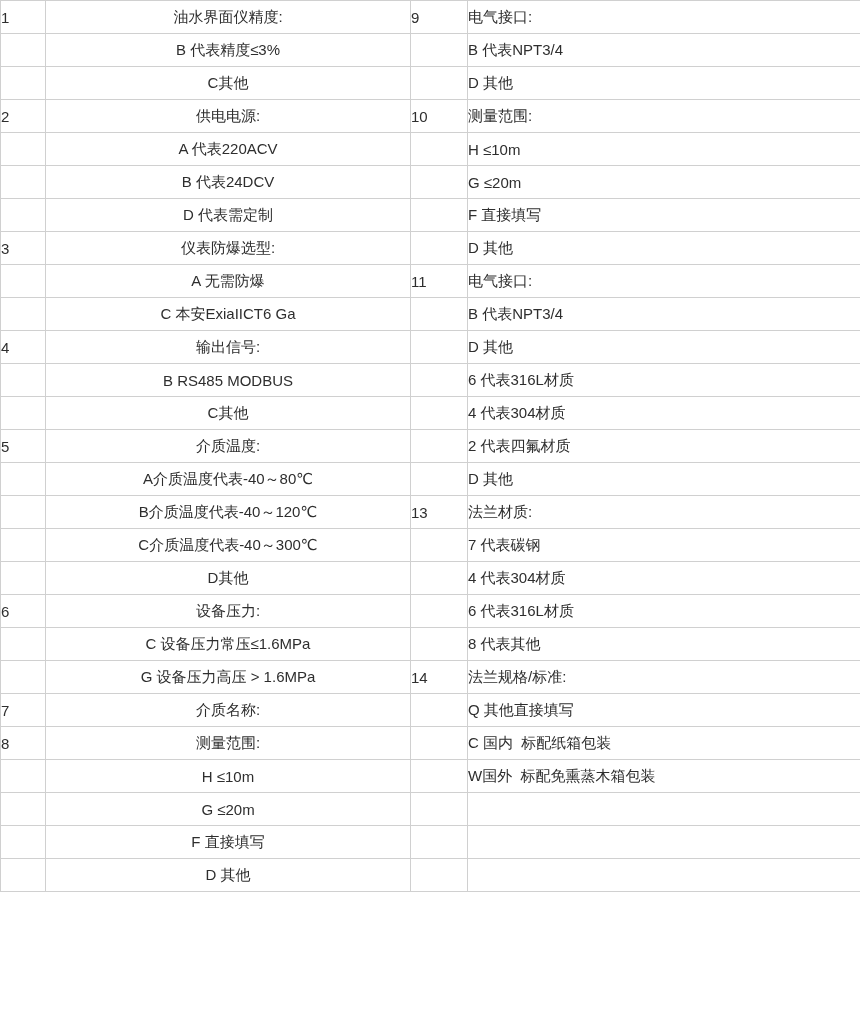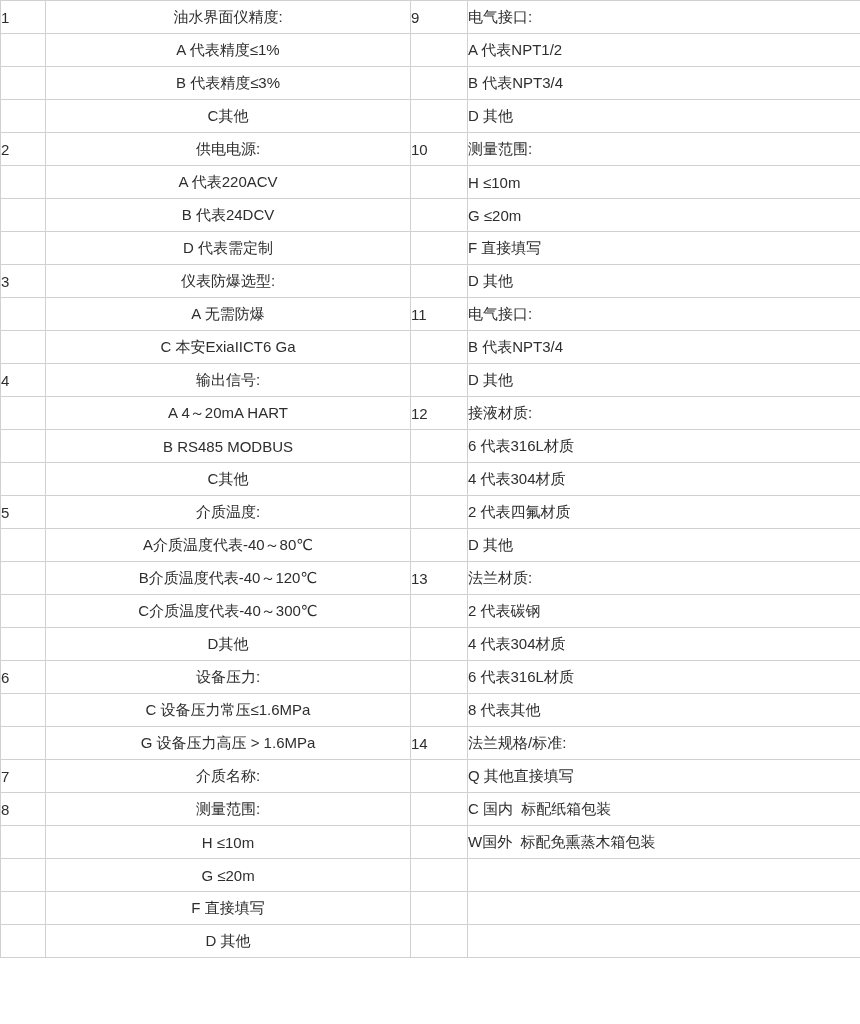--- a/index.html
+++ b/index.html
@@ -46,26 +46,20 @@
   </colgroup>
   <tbody id="table-body">
       <tr>
         <td class="num-left">1</td>
         <td class="txt-left">油水界面仪精度:</td>
         <td class="num-right">9</td>
         <td class="txt-right">电气接口:</td>
       </tr>
       <tr>
         <td class="num-left"></td>
-        <td class="txt-left">A 代表精度≤1%</td>
-        <td class="num-right"></td>
-        <td class="txt-right">A 代表NPT1/2</td>
-      </tr>
-      <tr>
-        <td class="num-left"></td>
         <td class="txt-left">B 代表精度≤3%</td>
         <td class="num-right"></td>
         <td class="txt-right">B 代表NPT3/4</td>
       </tr>
       <tr>
         <td class="num-left"></td>
         <td class="txt-left">C其他</td>
         <td class="num-right"></td>
         <td class="txt-right">D 其他</td>
       </tr>
@@ -112,26 +106,20 @@
         <td class="txt-right">B 代表NPT3/4</td>
       </tr>
       <tr>
         <td class="num-left">4</td>
         <td class="txt-left">输出信号:</td>
         <td class="num-right"></td>
         <td class="txt-right">D 其他</td>
       </tr>
       <tr>
         <td class="num-left"></td>
-        <td class="txt-left">A 4～20mA HART</td>
-        <td class="num-right">12</td>
-        <td class="txt-right">接液材质:</td>
-      </tr>
-      <tr>
-        <td class="num-left"></td>
         <td class="txt-left">B RS485 MODBUS</td>
         <td class="num-right"></td>
         <td class="txt-right">6 代表316L材质</td>
       </tr>
       <tr>
         <td class="num-left"></td>
         <td class="txt-left">C其他</td>
         <td class="num-right"></td>
         <td class="txt-right">4 代表304材质</td>
       </tr>
@@ -150,21 +138,21 @@
       <tr>
         <td class="num-left"></td>
         <td class="txt-left">B介质温度代表-40～120℃</td>
         <td class="num-right">13</td>
         <td class="txt-right">法兰材质:</td>
       </tr>
       <tr>
         <td class="num-left"></td>
         <td class="txt-left">C介质温度代表-40～300℃</td>
         <td class="num-right"></td>
-        <td class="txt-right">2 代表碳钢</td>
+        <td class="txt-right">7 代表碳钢</td>
       </tr>
       <tr>
         <td class="num-left"></td>
         <td class="txt-left">D其他</td>
         <td class="num-right"></td>
         <td class="txt-right">4 代表304材质</td>
       </tr>
       <tr>
         <td class="num-left">6</td>
         <td class="txt-left">设备压力:</td>

